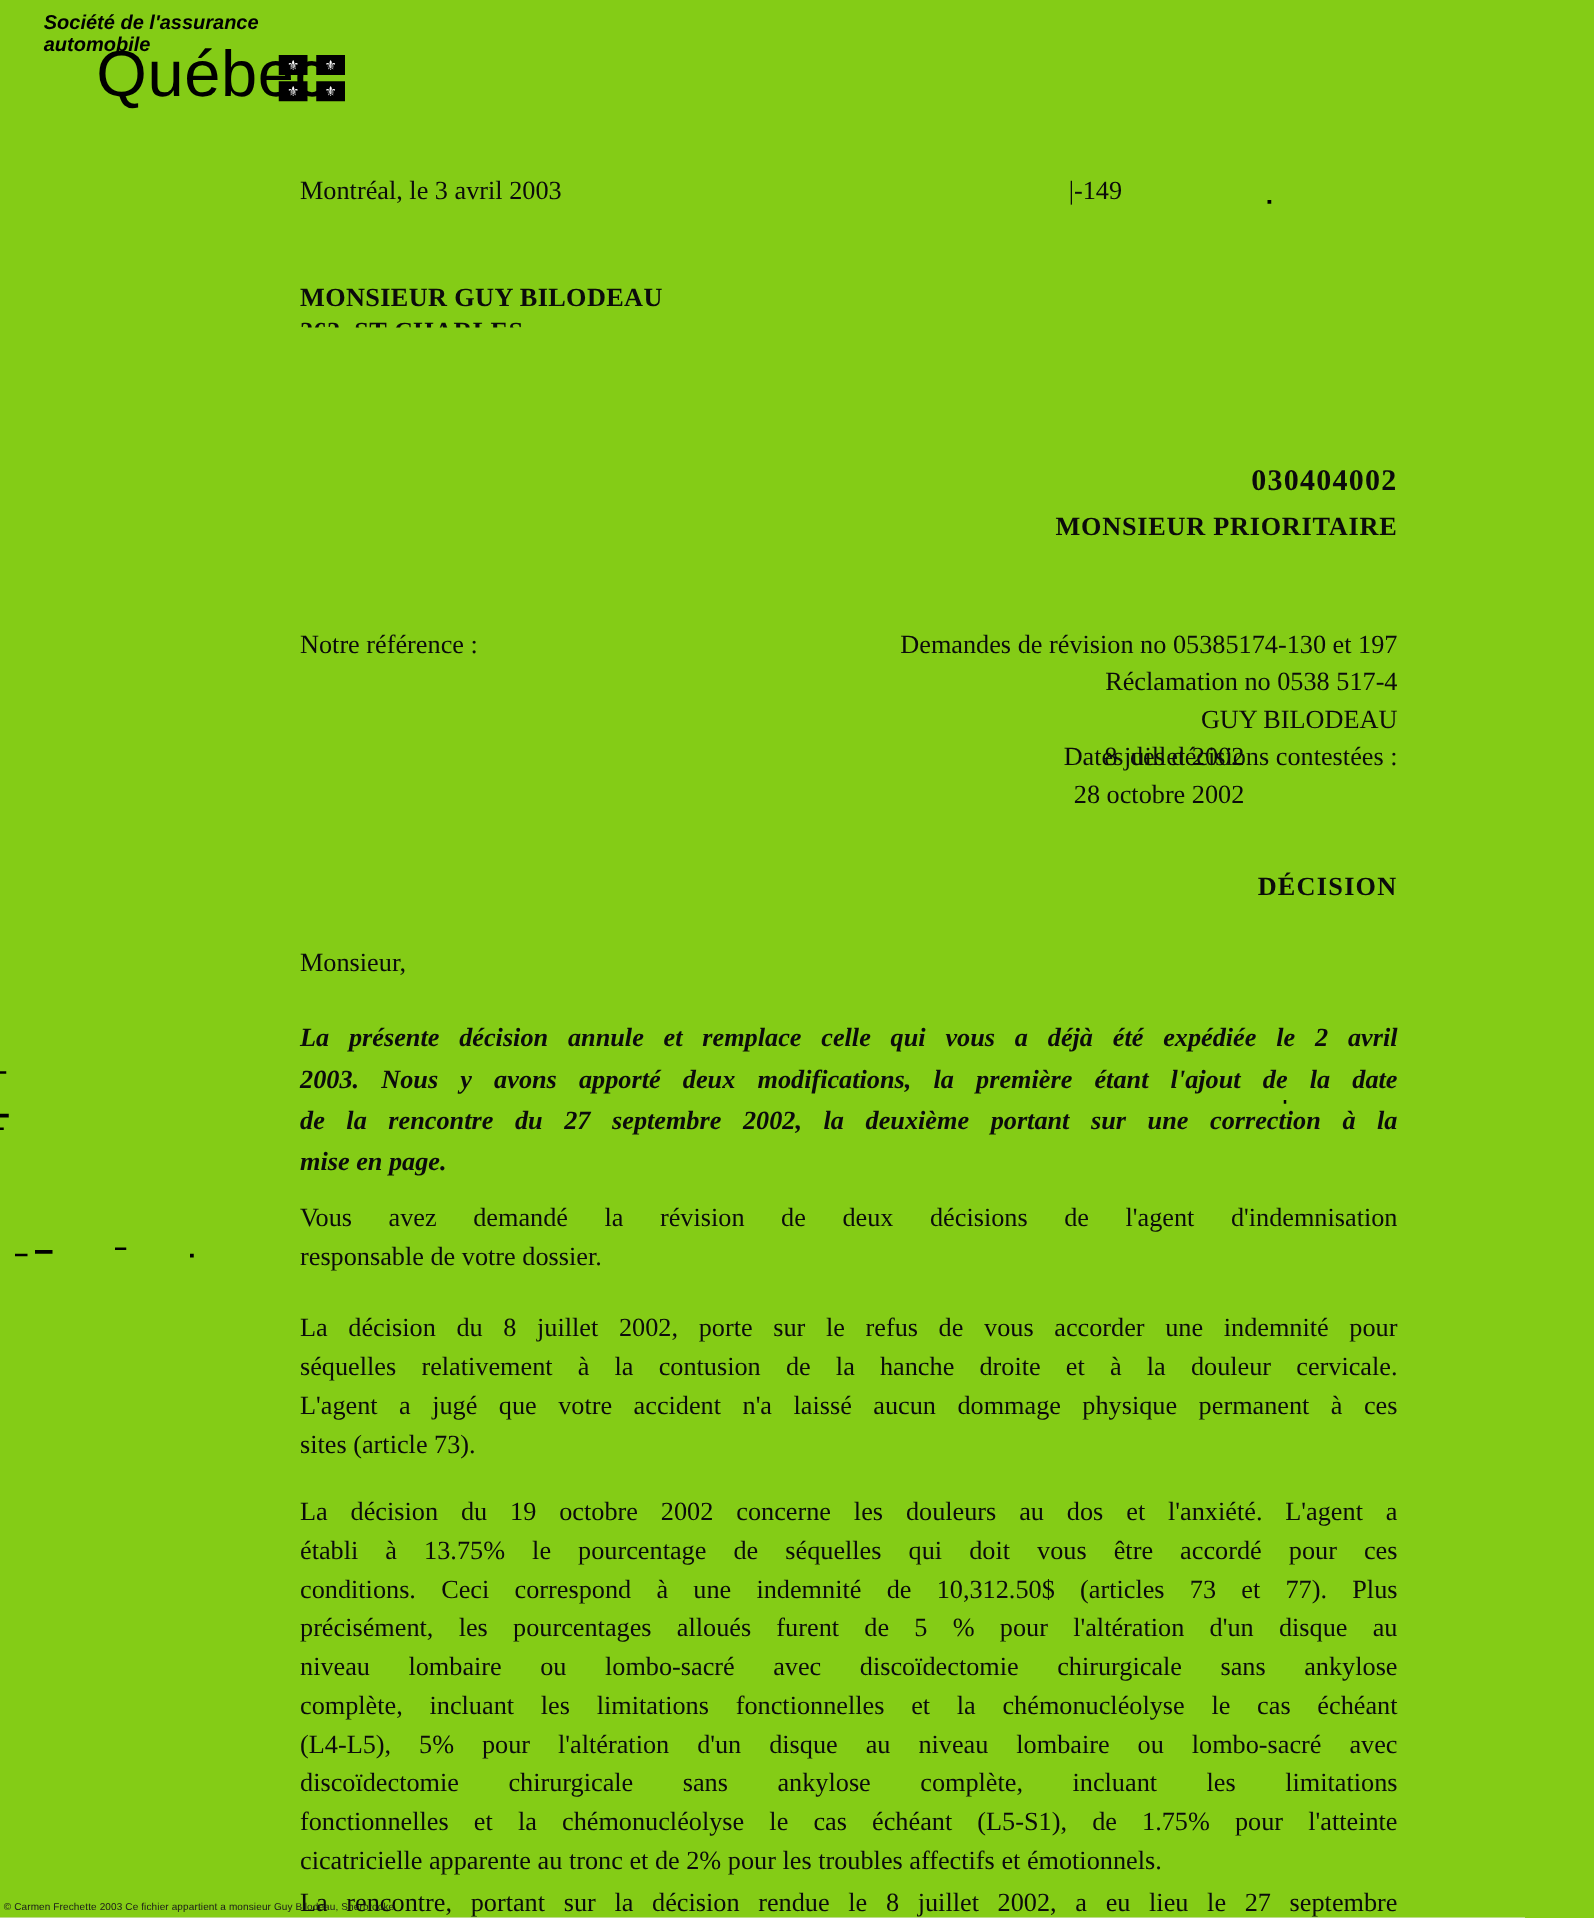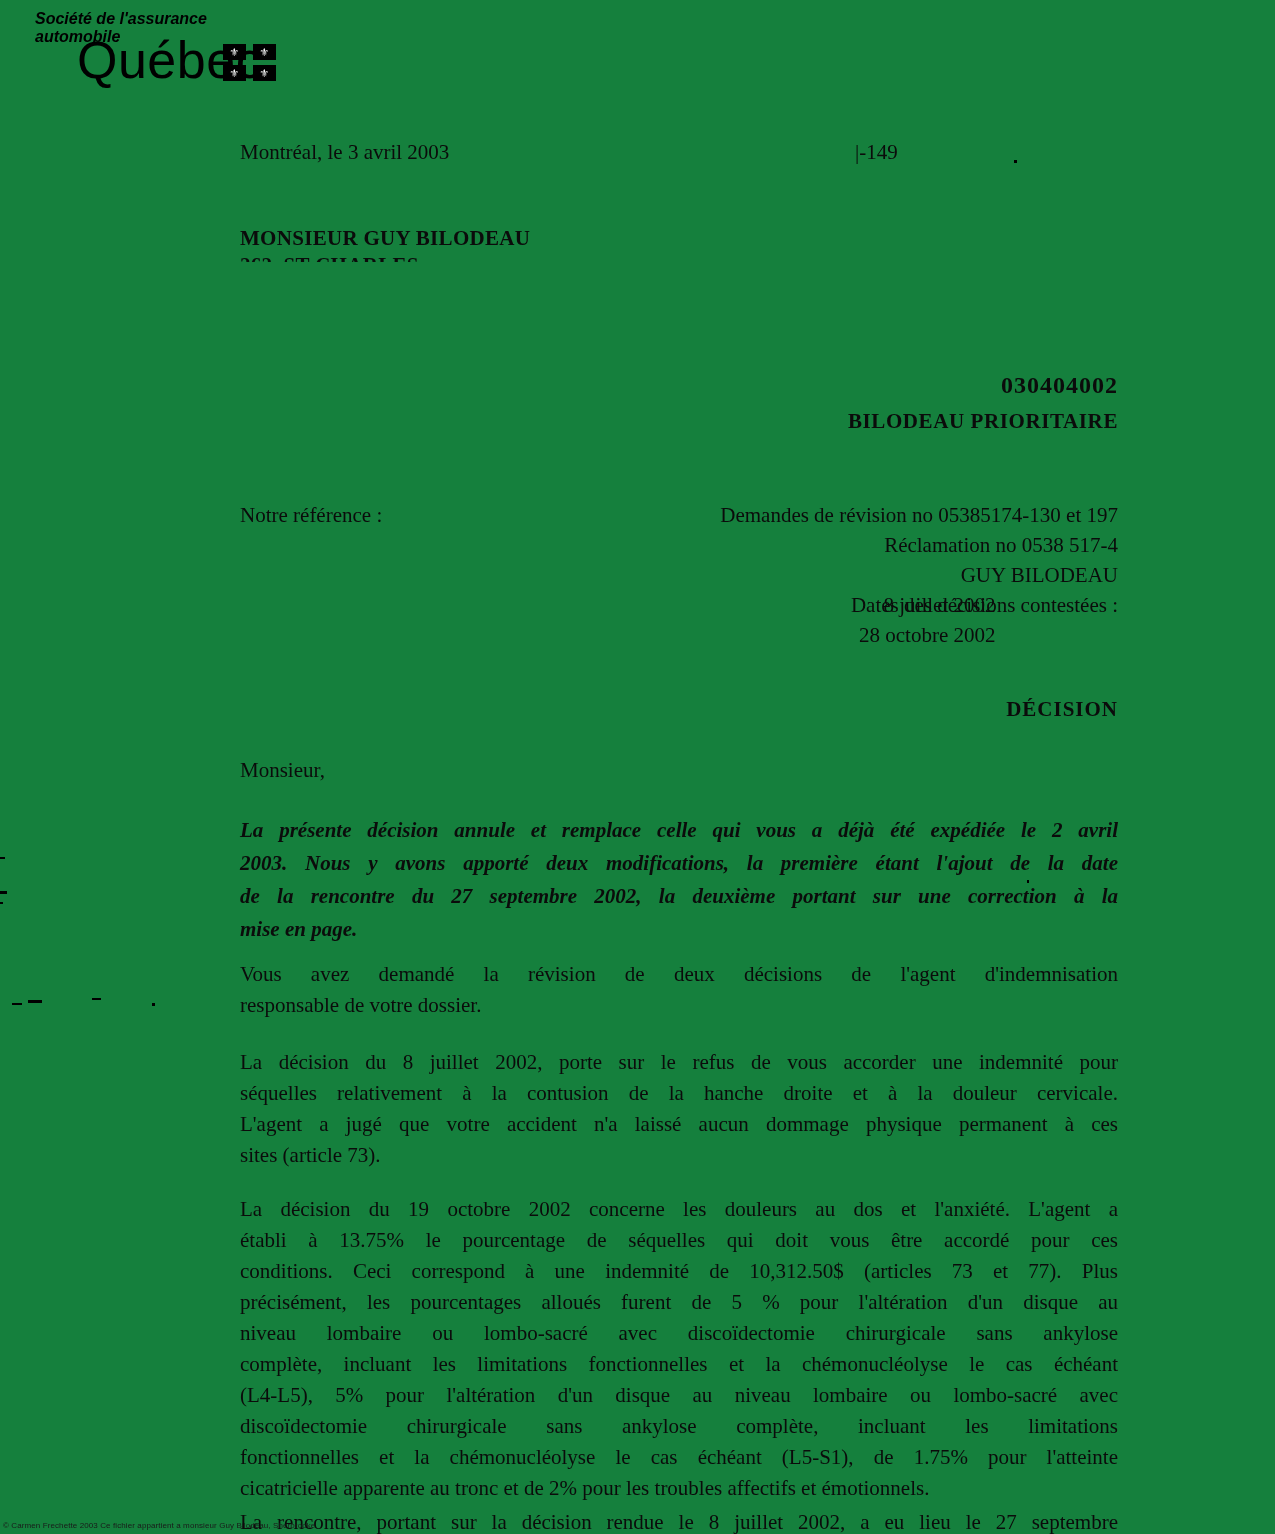--- a/index.html
+++ b/index.html
@@ -1,19 +1,19 @@
 <!DOCTYPE html>
 <html><head>
 <meta charset="utf-8">
 <style>
   html,body{margin:0;padding:0;background:#e8e8e8;}
   .page{
     position:relative;
     width:1275px;height:1534px;
-    background:#15803d;
+    background:#84cc16;
     overflow:hidden;
     font-family:"Liberation Serif", serif;
     color:#0b0b0b;
   }
   
   .logo-org{
     position:absolute;left:35px;top:10px;
     font-family:"Liberation Sans", sans-serif;
     font-weight:bold;font-style:italic;
     font-size:16px;line-height:18px;color:#000;
@@ -88,21 +88,21 @@
   <div class="letter">
 
     <div class="abs dateline">Montréal, le 3 avril 2003</div>
     <div class="pageref">|-149</div>
 
     <div class="abs addr-name">MONSIEUR GUY BILODEAU</div>
     <div class="abs addr-clip">262, ST-CHARLES</div>
 
     <div class="abs mailblock">
       <div class="tracking">030404002</div>
-      <div class="priority">BILODEAU PRIORITAIRE</div>
+      <div class="priority">MONSIEUR PRIORITAIRE</div>
     </div>
 
     <div class="abs refblock">
       <div class="ref-label">Notre référence :</div>
       <div class="ref-values">
         <div>Demandes de révision no 05385174-130 et 197</div>
         <div>Réclamation no 0538 517-4</div>
         <div>GUY BILODEAU</div>
         <div class="dates-row">
           <span>Dates des décisions contestées :</span>

